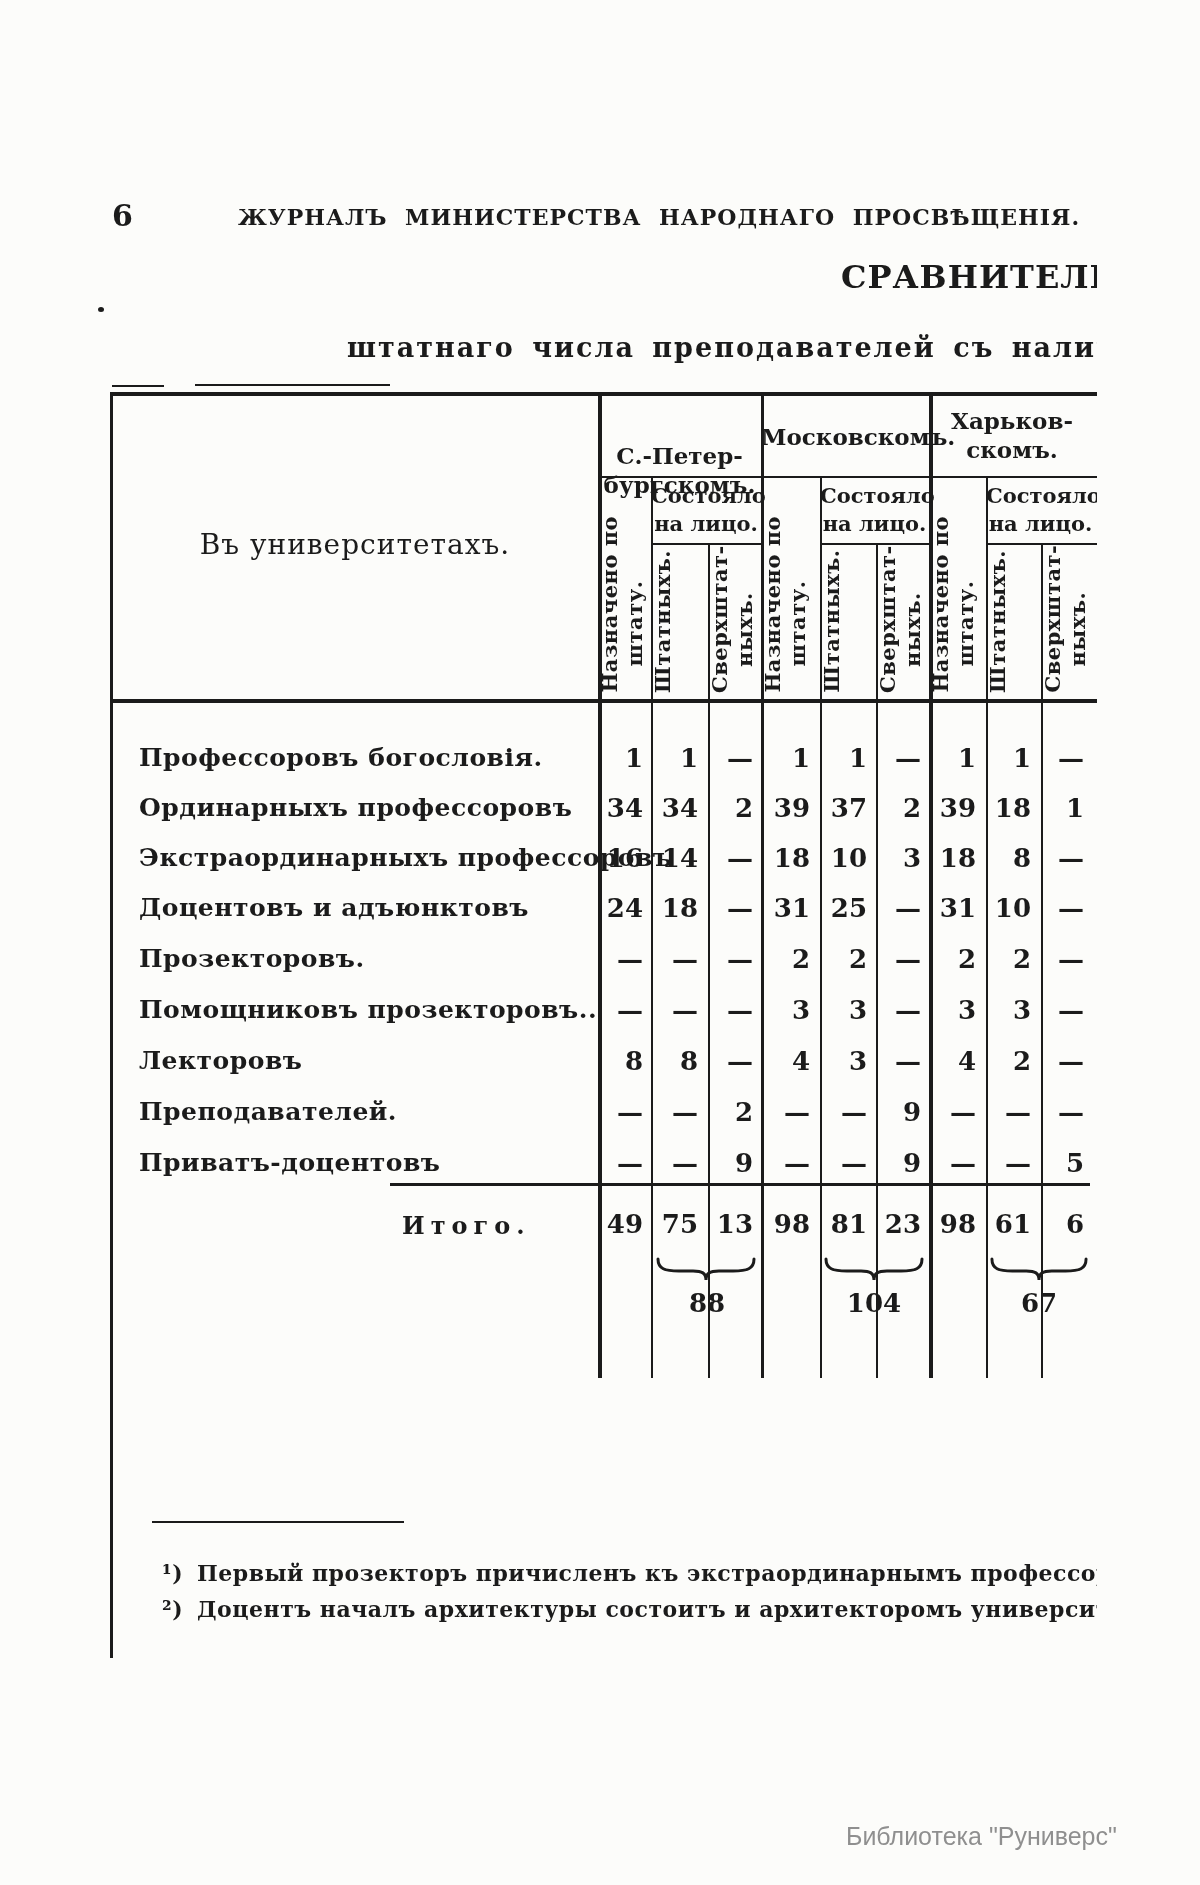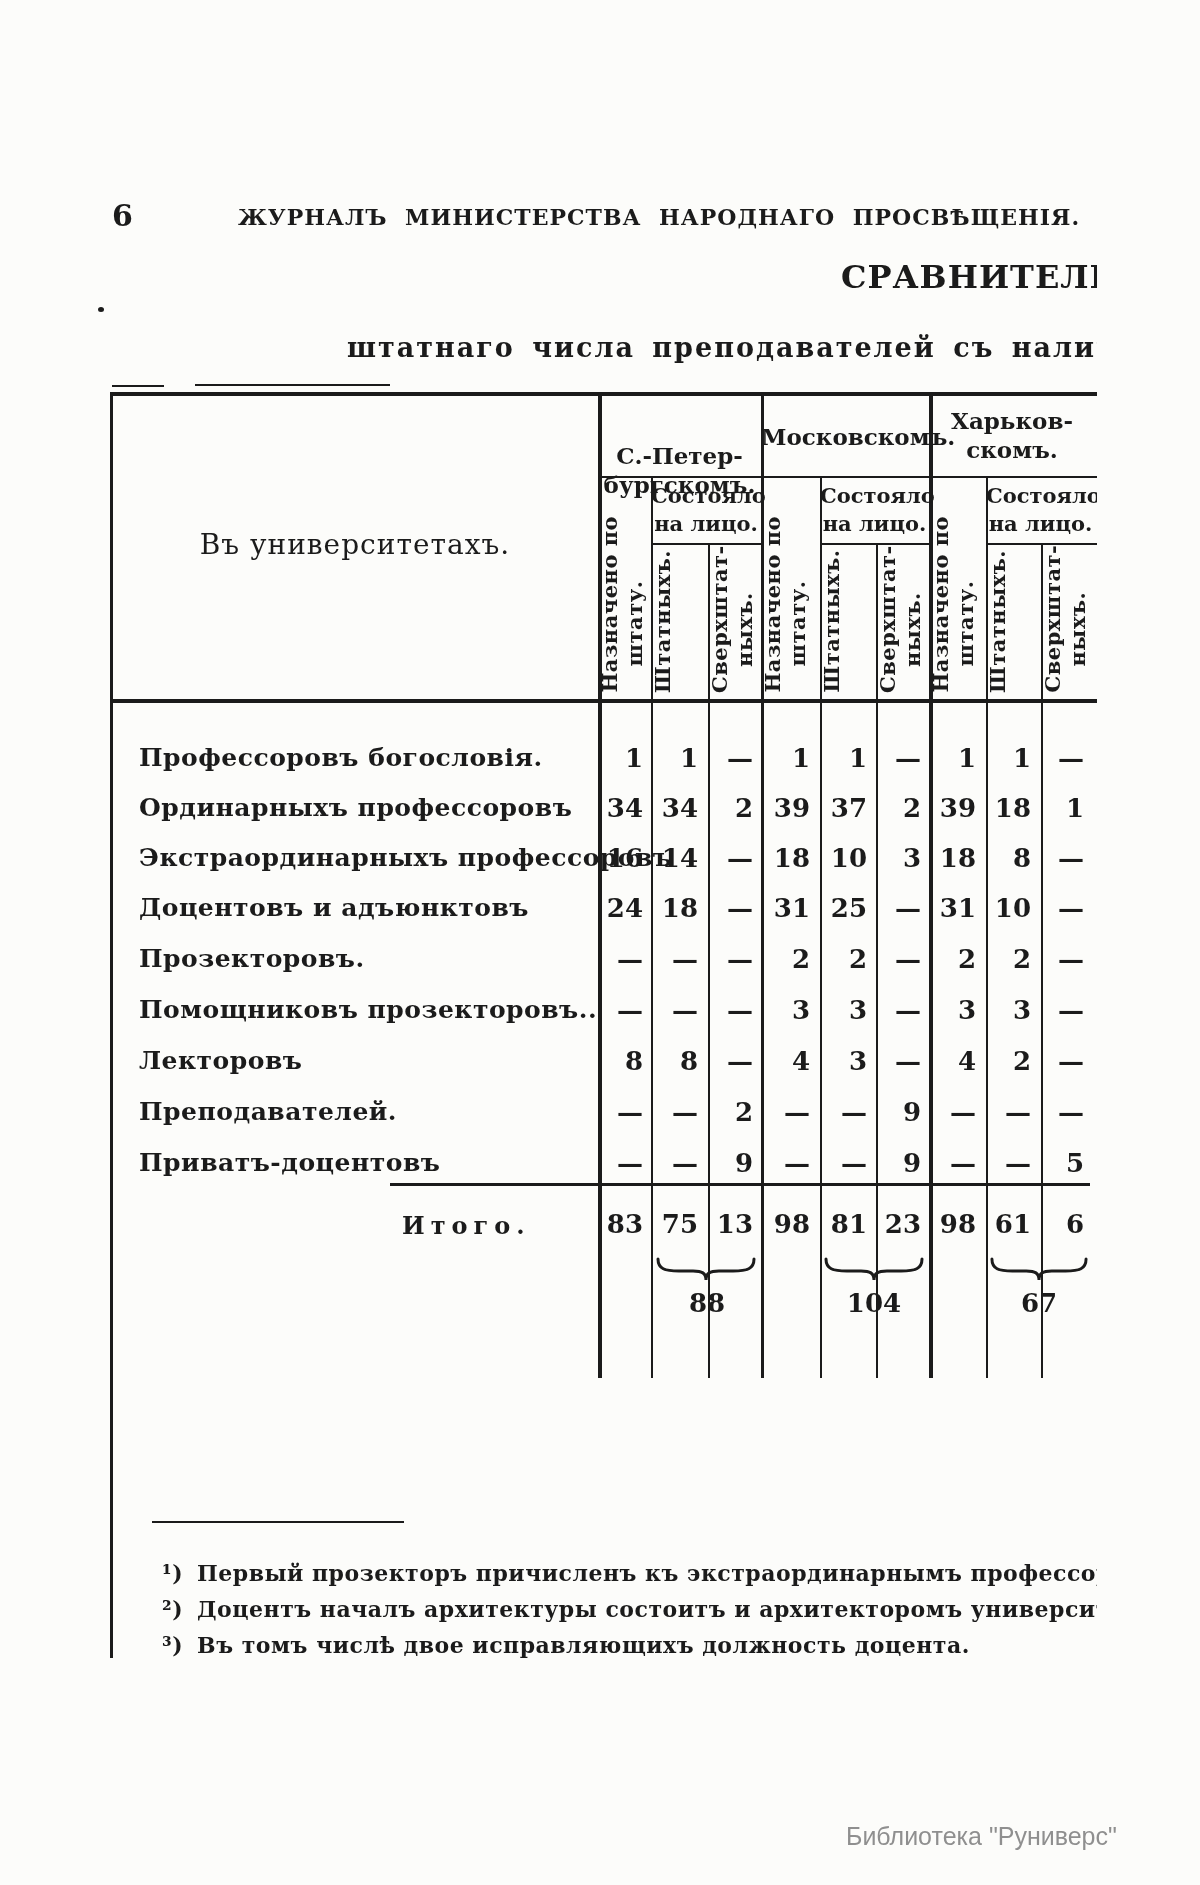--- a/index.html
+++ b/index.html
@@ -243,21 +243,21 @@
         <span class="cell c4 r8">—</span>
         <span class="cell c5 r8">—</span>
         <span class="cell c6 r8">9</span>
         <span class="cell c7 r8">—</span>
         <span class="cell c8 r8">—</span>
         <span class="cell c9 r8">5</span>
       </div>
 
       <div>
         <span class="totlabel">Итого.</span>
-        <span class="cell c1 trow">83</span>
+        <span class="cell c1 trow">49</span>
         <span class="cell c2 trow">75</span>
         <span class="cell c3 trow">13</span>
         <span class="cell c4 trow">98</span>
         <span class="cell c5 trow">81</span>
         <span class="cell c6 trow">23</span>
         <span class="cell c7 trow">98</span>
         <span class="cell c8 trow">61</span>
         <span class="cell c9 trow">6</span>
       </div>
 
@@ -275,19 +275,16 @@
       <span class="gtotal" style="left:989px;width:100px;">67</span>
     </div>
 
     <div class="hline" style="left:152px;top:1521px;width:252px;height:2px"></div>
     <div class="fn" style="top:1560px;">
       <span class="m">¹)</span><span>Первый прозекторъ причисленъ къ экстраординарнымъ профессорамъ.</span>
     </div>
     <div class="fn" style="top:1596px;">
       <span class="m">²)</span><span>Доцентъ началъ архитектуры состоитъ и архитекторомъ университета.</span>
     </div>
-    <div class="fn" style="top:1632px;">
-      <span class="m">³)</span><span>Въ томъ числѣ двое исправляющихъ должность доцента.</span>
-    </div>
   </div>
 
   <div class="watermark">Библиотека "Руниверс"</div>
 </div>
 
 </body></html>

